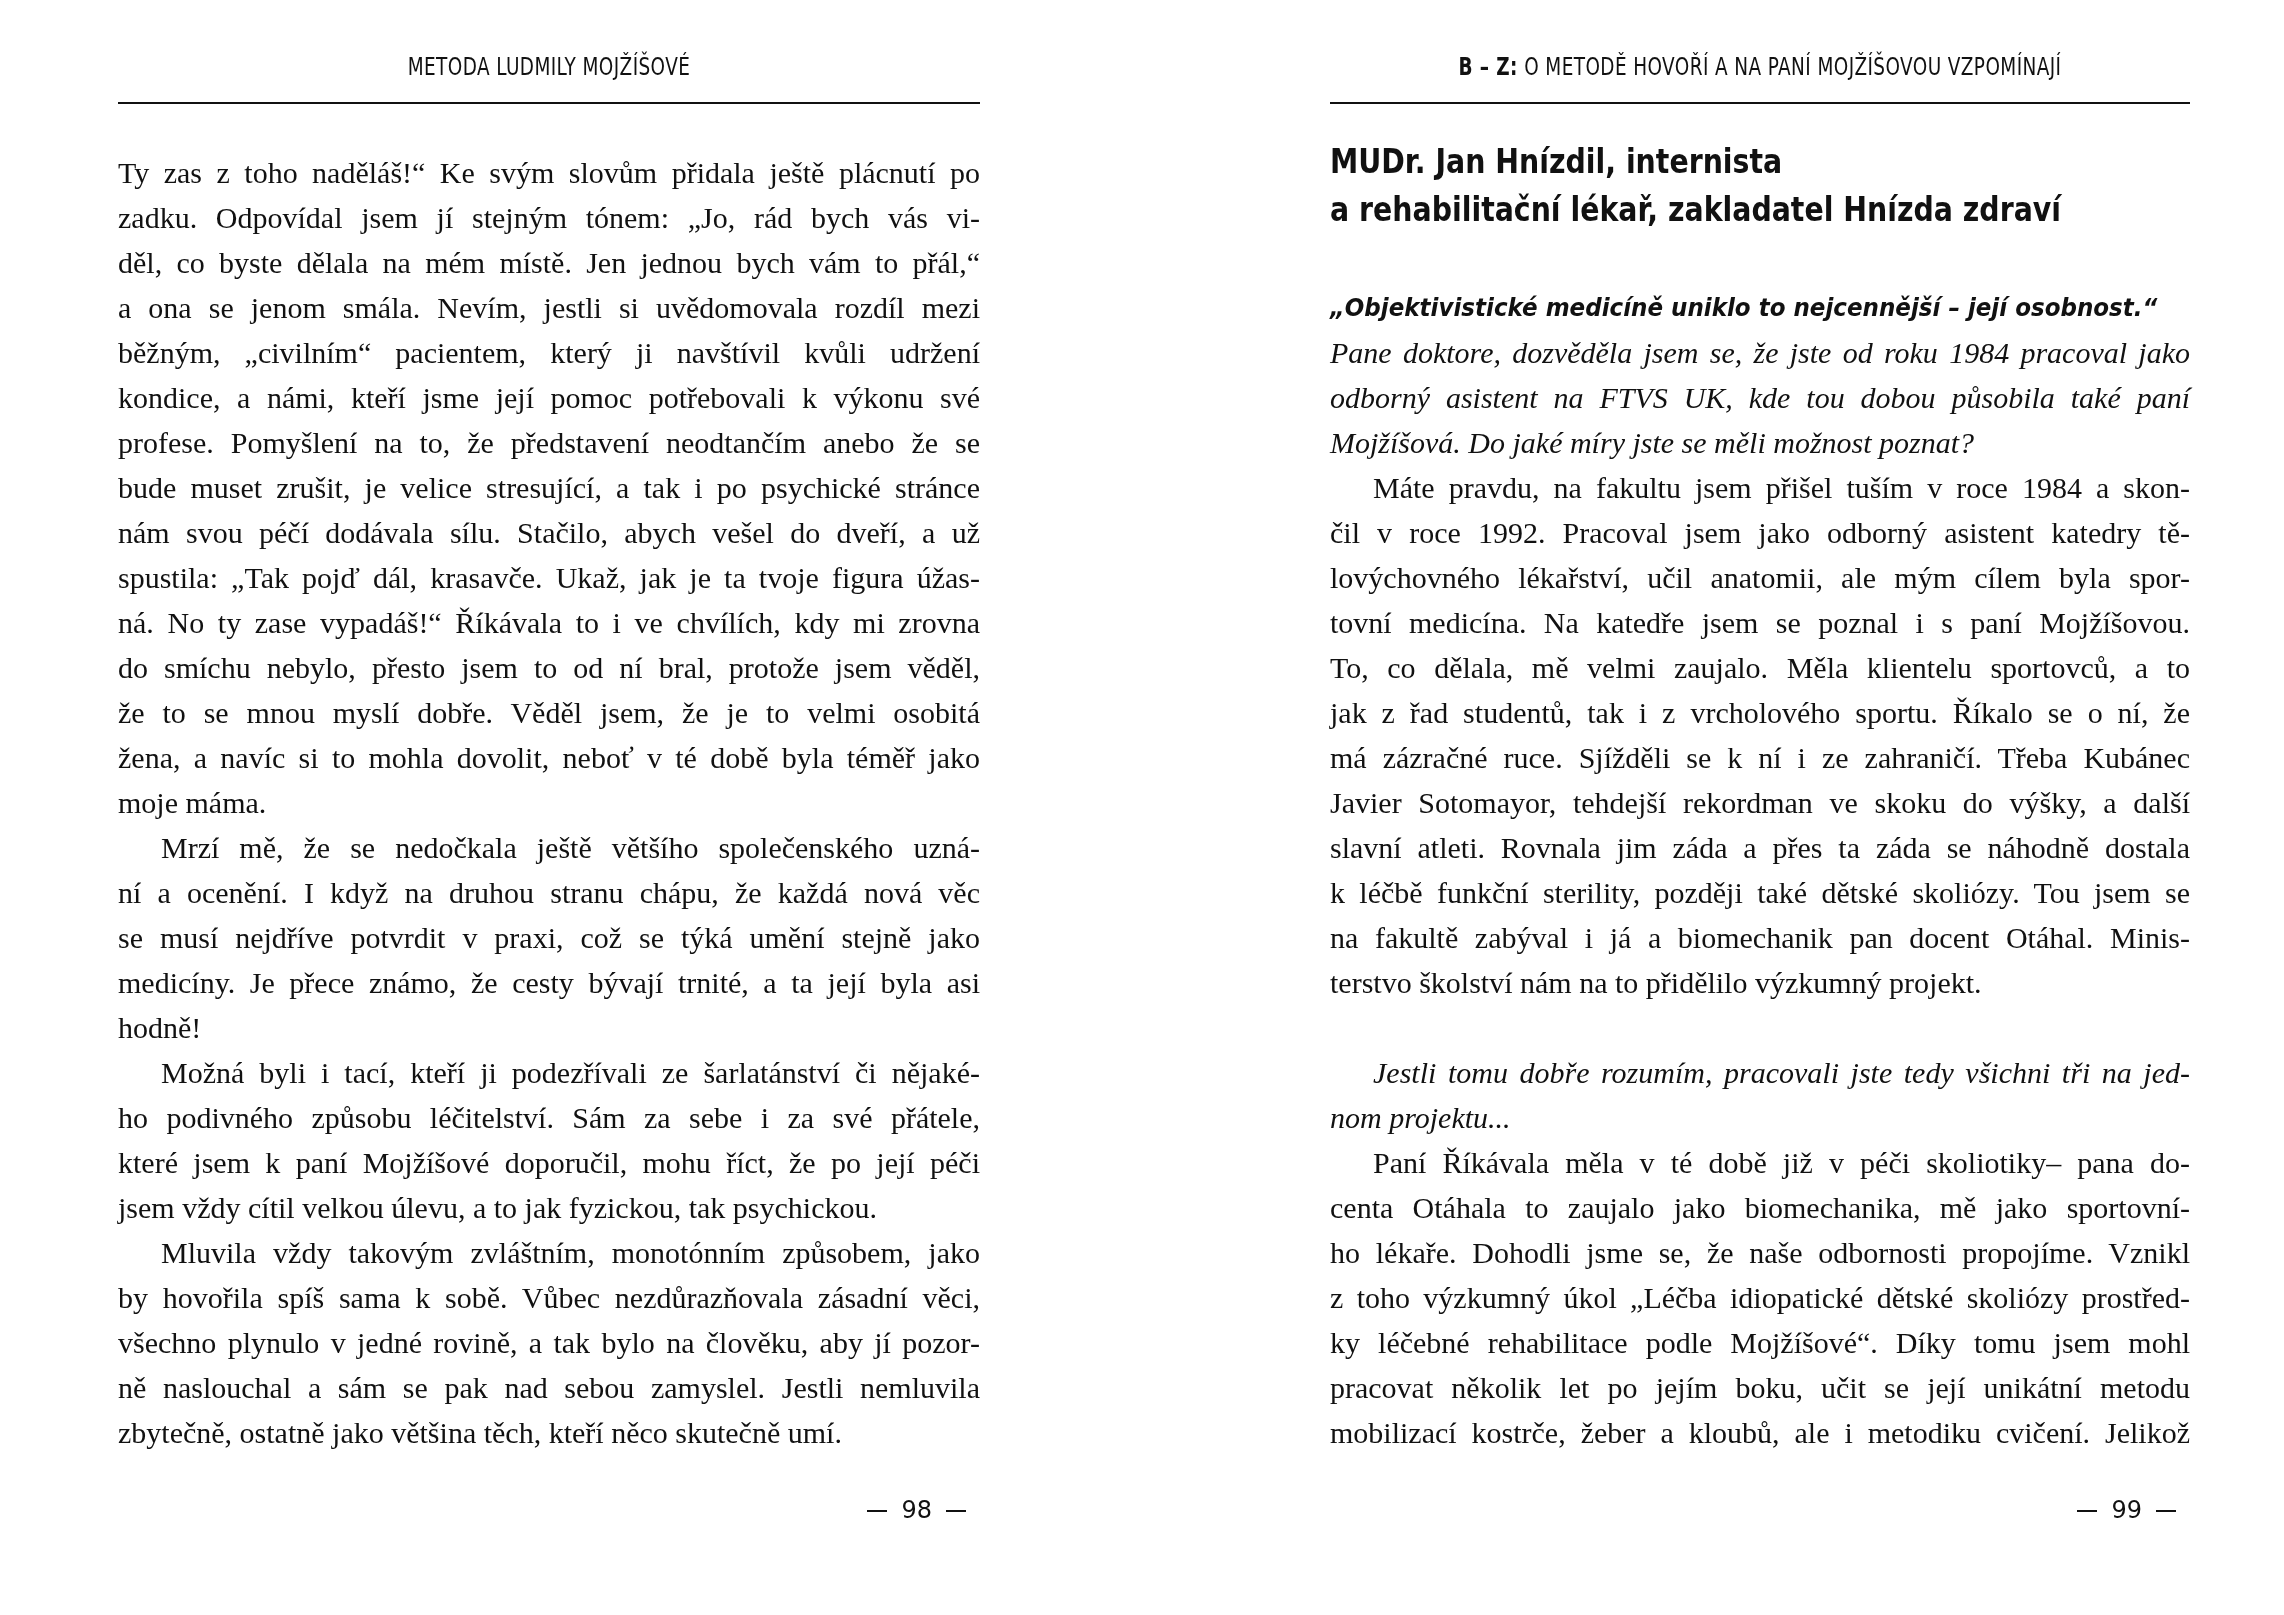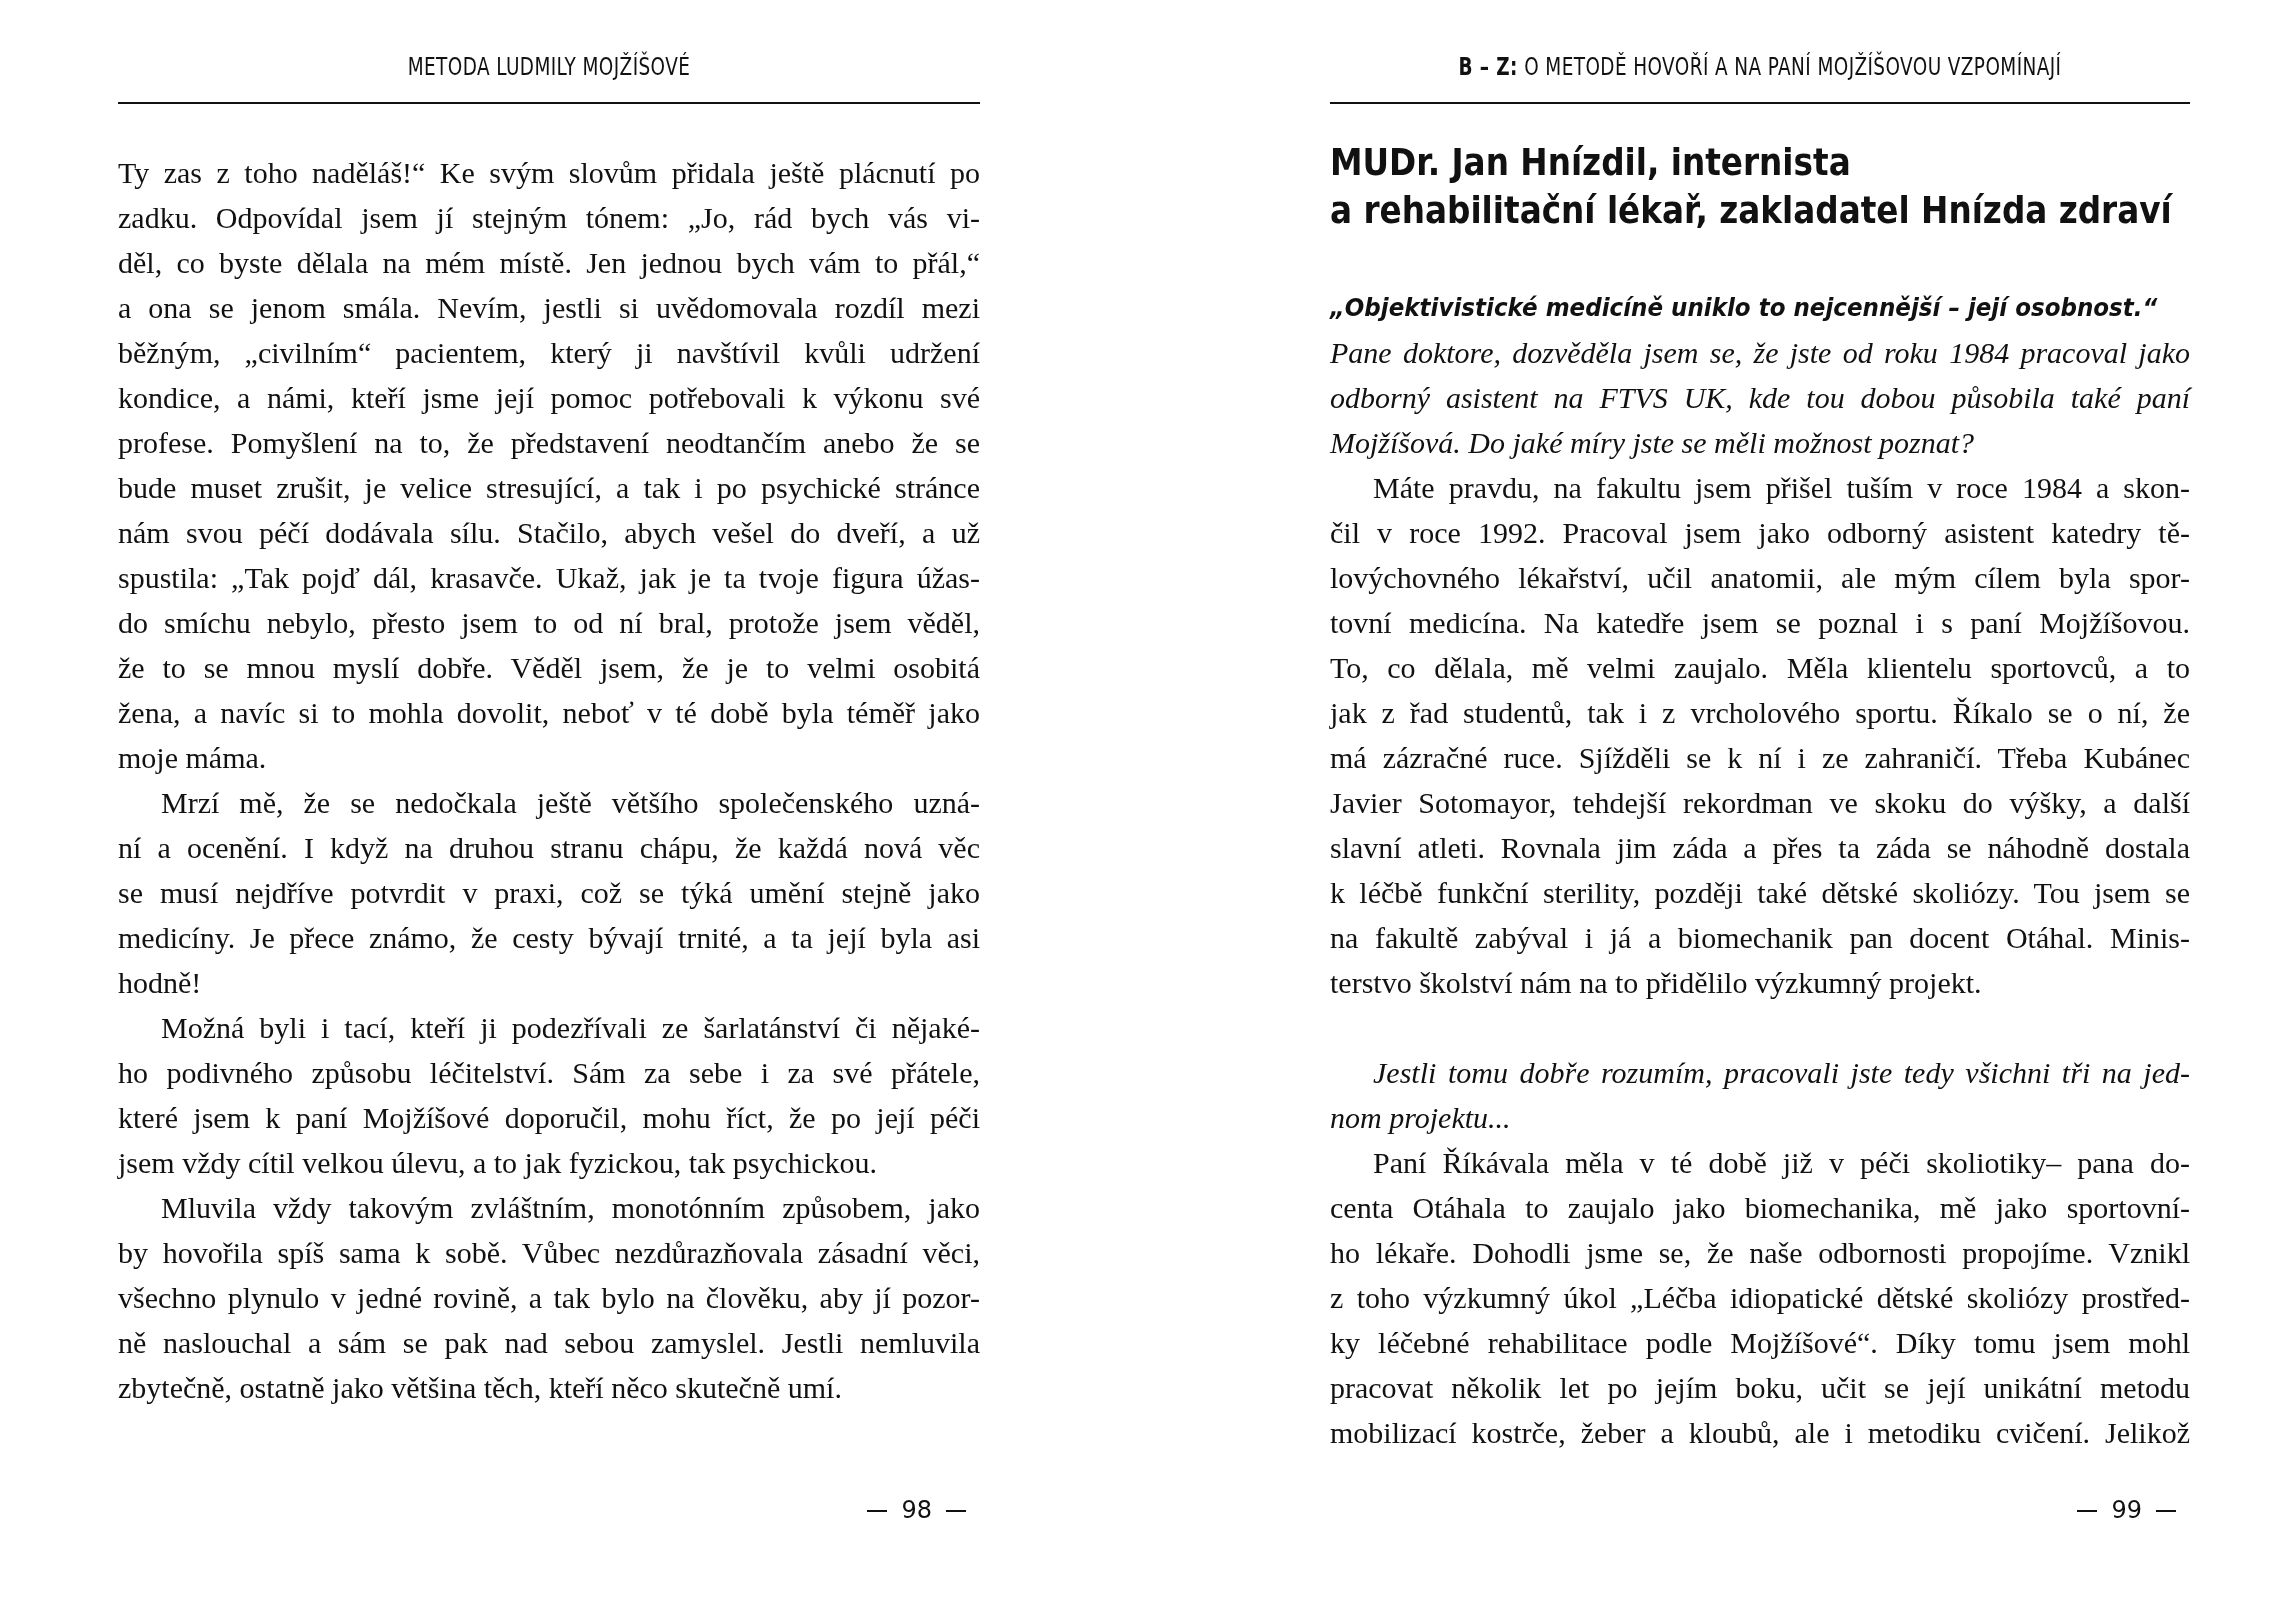--- a/index.html
+++ b/index.html
@@ -22,21 +22,21 @@
   .line {
     height:45px; line-height:45px; white-space:nowrap; overflow:visible;
     text-align:justify; text-align-last:justify;
   }
   .line.last { text-align:left; text-align-last:left; }
   .line.indent { text-indent:43px; }
   .line.italic { font-style:italic; }
   .blank { height:45px; }
   .heading {
     position:absolute; top:138px; left:0; right:0;
-    font-family:"DejaVu Sans", sans-serif; font-weight:bold; font-size:38px; line-height:48px; color:#111;
+    font-family:"DejaVu Sans", sans-serif; font-weight:bold; font-size:33px; line-height:48px; color:#111;
   }
   .heading .hline { white-space:nowrap; transform:scaleX(0.86); transform-origin:left; }
   .lead {
     font-family:"DejaVu Sans", sans-serif; font-weight:bold; font-style:italic; font-size:25px;
     height:45px; line-height:45px; white-space:nowrap; transform:scaleX(0.92); transform-origin:left;
   }
   .folio {
     position:absolute; top:1496px; left:0; right:0; text-align:right;
     font-family:"DejaVu Sans", sans-serif; font-size:24px; color:#111;
   }
@@ -55,20 +55,21 @@
     <div class="line">Ty zas z toho naděláš!“ Ke svým slovům přidala ještě plácnutí po</div>
     <div class="line">zadku. Odpovídal jsem jí stejným tónem: „Jo, rád bych vás vi-</div>
     <div class="line">děl, co byste dělala na mém místě. Jen jednou bych vám to přál,“</div>
     <div class="line">a ona se jenom smála. Nevím, jestli si uvědomovala rozdíl mezi</div>
     <div class="line">běžným, „civilním“ pacientem, který ji navštívil kvůli udržení</div>
     <div class="line">kondice, a námi, kteří jsme její pomoc potřebovali k výkonu své</div>
     <div class="line">profese. Pomyšlení na to, že představení neodtančím anebo že se</div>
     <div class="line">bude muset zrušit, je velice stresující, a tak i po psychické stránce</div>
     <div class="line">nám svou péčí dodávala sílu. Stačilo, abych vešel do dveří, a už</div>
     <div class="line">spustila: „Tak pojď dál, krasavče. Ukaž, jak je ta tvoje figura úžas-</div>
+    <div class="line">ná. No ty zase vypadáš!“ Říkávala to i ve chvílích, kdy mi zrovna</div>
     <div class="line">do smíchu nebylo, přesto jsem to od ní bral, protože jsem věděl,</div>
     <div class="line">že to se mnou myslí dobře. Věděl jsem, že je to velmi osobitá</div>
     <div class="line">žena, a navíc si to mohla dovolit, neboť v té době byla téměř jako</div>
     <div class="line last">moje máma.</div>
     <div class="line indent">Mrzí mě, že se nedočkala ještě většího společenského uzná-</div>
     <div class="line">ní a ocenění. I když na druhou stranu chápu, že každá nová věc</div>
     <div class="line">se musí nejdříve potvrdit v praxi, což se týká umění stejně jako</div>
     <div class="line">medicíny. Je přece známo, že cesty bývají trnité, a ta její byla asi</div>
     <div class="line last">hodně!</div>
     <div class="line indent">Možná byli i tací, kteří ji podezřívali ze šarlatánství či nějaké-</div>

